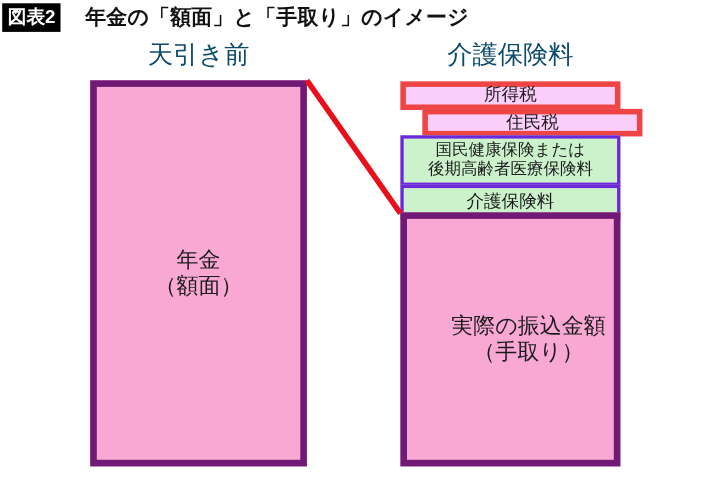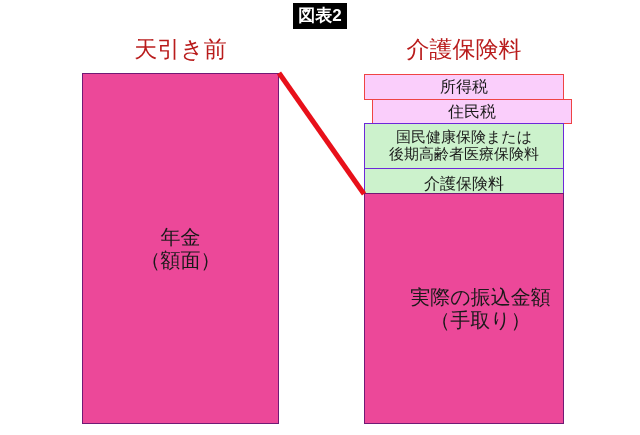--- a/index.html
+++ b/index.html
@@ -20,21 +20,20 @@
   
   #title-row {
     position: absolute;
     left: 2px;
     top: 2px;
     width: 636px;
     height: 28px;
     display: flex;
     align-items: center;
     gap: 22px;
-    justify-content: center;
   }
   #figure-badge {
     background: #000000;
     color: #ffffff;
     font-size: 17px;
     font-weight: bold;
     line-height: 1;
     padding: 4px 5px 5px 5px;
     letter-spacing: 0px;
     white-space: nowrap;
@@ -45,21 +44,21 @@
     color: #111111;
     white-space: nowrap;
     line-height: 1;
     letter-spacing: 0.2px;
   }
 
   
   .col-header {
     position: absolute;
     font-size: 23px;
-    color: #b91c1c;
+    color: #0c4a6e;
     line-height: 1;
     white-space: nowrap;
     text-align: center;
   }
   #header-before {
     left: 82px;
     width: 197px;
     top: 38px;
   }
   #header-after {
@@ -73,51 +72,51 @@
     position: absolute;
     box-sizing: border-box;
     display: flex;
     align-items: center;
     justify-content: center;
     text-align: center;
     line-height: 1.12;
     white-space: pre-line;
   }
   .box-lavender {
-    background: #ec4899;
-    border: 1px solid #701a75;
+    background: #f9a8d4;
+    border: 6px solid #701a75;
   }
   .box-pink {
     background: #facefb;
-    border: 1px solid #ef4444;
+    border: 5px solid #ef4444;
   }
   .box-green {
     background: #ccf2cc;
-    border: 1px solid #6d28d9;
+    border: 3px solid #6d28d9;
   }
 
   
   #gross-box {
     left: 82px;
     top: 73px;
     width: 197px;
     height: 351px;
     font-size: 20px;
   }
 
   
   #deduction-income-tax {
     left: 364px;
     top: 74px;
     width: 200px;
     height: 26px;
     font-size: 16px;
   }
   #deduction-resident-tax {
-    left: 372px;
+    left: 384px;
     top: 99px;
     width: 200px;
     height: 25px;
     font-size: 16px;
   }
   #deduction-health-insurance {
     left: 364px;
     top: 123px;
     width: 200px;
     height: 46px;
@@ -147,20 +146,21 @@
     width: 640px;
     height: 435px;
     pointer-events: none;
   }
 </style>
 </head>
 <body>
 
 <div id="title-row">
   <span id="figure-badge">図表2</span>
+  <span id="title-text">年金の「額面」と「手取り」のイメージ</span>
 </div>
 
 <div class="col-header" id="header-before">天引き前</div>
 <div class="col-header" id="header-after">介護保険料</div>
 
 <div class="box box-lavender" id="gross-box">年金
 （額面）</div>
 
 <div class="box box-pink" id="deduction-income-tax">所得税</div>
 

